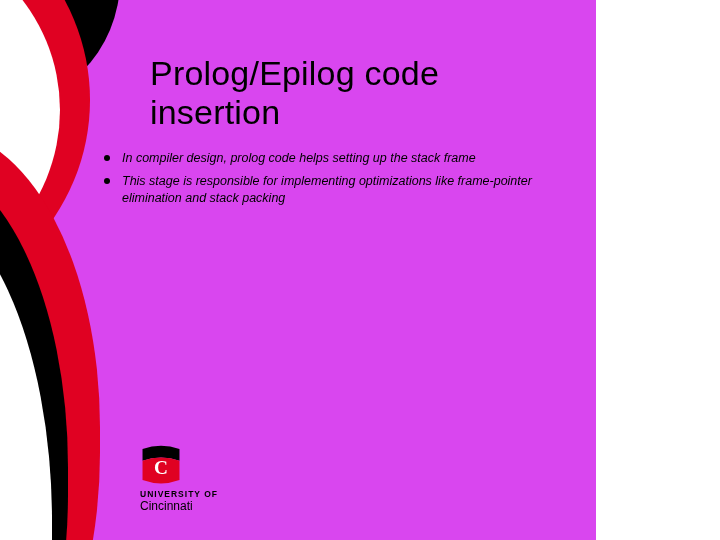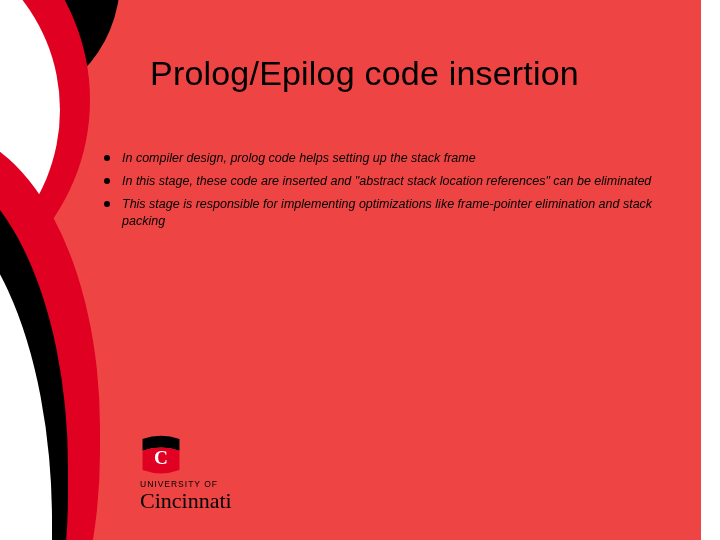--- a/index.html
+++ b/index.html
@@ -1,21 +1,21 @@
 <!DOCTYPE html>
 <html><head>
 <meta charset="utf-8">
 <style>
   * { margin: 0; padding: 0; box-sizing: border-box; }
   html, body { width: 720px; height: 540px; overflow: hidden; font-family: Arial, Helvetica, sans-serif; background: #fff; }
   .slide {
     position: relative;
-    width: 701px;
+    width: 596px;
     height: 540px;
-    background: #ef4444;
+    background: #d946ef;
   }
   
   .deco { position: absolute; }
   .deco-black-top {
     width: 260px; height: 260px;
     background: #000;
     border-radius: 50%;
     top: -150px; left: -140px;
   }
   .deco-black-strip {
@@ -103,25 +103,25 @@
   .logo-mark svg { width: 42px; height: 42px; }
   .logo-text {
     display: flex;
     flex-direction: column;
     line-height: 1;
   }
   .logo-text .uni {
     font-size: 8.5px;
     letter-spacing: 1px;
     color: #000;
-    font-weight: 400;
+    font-weight: 700;
   }
   .logo-text .cin {
-    font-family: Liberation Serif, serif;
-    font-size: 22px;
+    font-family: Liberation Sans, sans-serif;
+    font-size: 12px;
     color: #000;
     font-weight: 400;
     margin-top: 2px;
   }
 </style>
 </head>
 <body>
 
 <div class="slide">
 
@@ -131,21 +131,20 @@
   <div class="deco deco-white-arc"></div>
   <div class="deco deco-red-lower"></div>
   <div class="deco deco-black-lower"></div>
   <div class="deco deco-white-lower"></div>
 
   <h1 class="title">Prolog/Epilog code insertion</h1>
 
   <div class="content">
     <ul>
       <li>In compiler design, prolog code helps setting up the stack frame</li>
-      <li>In this stage, these code are inserted and "abstract stack location references" can be eliminated</li>
       <li>This stage is responsible for implementing optimizations like frame-pointer elimination and stack packing</li>
     </ul>
   </div>
 
   <div class="logo">
     <div class="logo-mark">
       <svg viewBox="0 0 100 100">
         <path d="M6 12 Q50 -4 94 12 L94 40 Q50 24 6 40 Z" fill="#000"></path>
         <path d="M6 40 Q50 24 94 40 L94 86 Q50 102 6 86 Z" fill="#e00122"></path>
         <text x="50" y="72" text-anchor="middle" font-family="Georgia, serif" font-size="46" font-weight="bold" fill="#fff">C</text>

